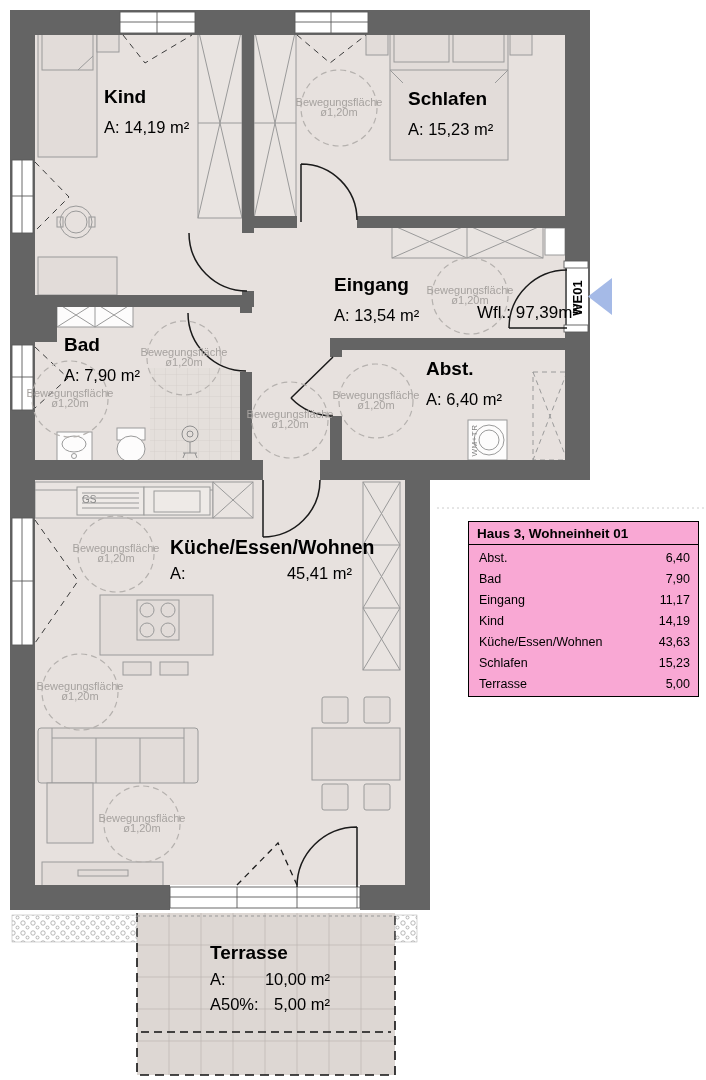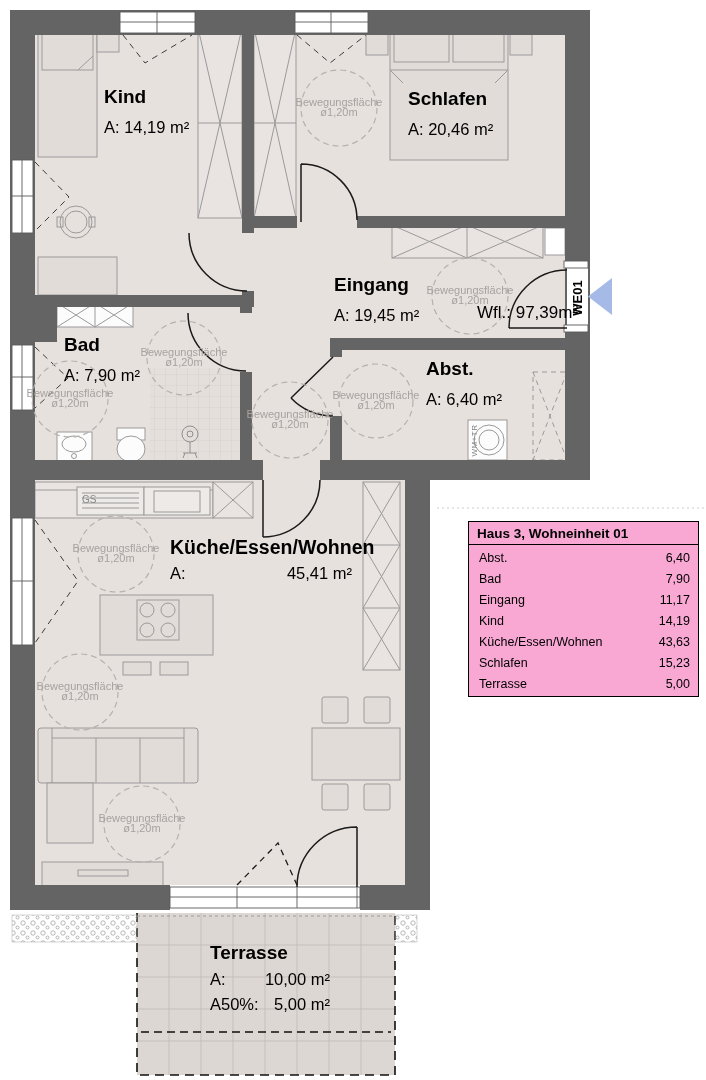--- a/index.html
+++ b/index.html
@@ -285,25 +285,25 @@
 
   <path d="M437 508 L705 508" stroke="#cccccc" stroke-width="1" stroke-dasharray="2,3" fill="none"></path>
 </svg>
 
 <div class="lbl" style="left:104px;top:86px;">
   <div class="room-name">Kind</div>
   <div class="room-area">A: 14,19 m²</div>
 </div>
 <div class="lbl" style="left:408px;top:88px;">
   <div class="room-name">Schlafen</div>
-  <div class="room-area">A: 20,46 m²</div>
+  <div class="room-area">A: 15,23 m²</div>
 </div>
 <div class="lbl" style="left:334px;top:274px;">
   <div class="room-name">Eingang</div>
-  <div class="room-area">A: 19,45 m²</div>
+  <div class="room-area">A: 13,54 m²</div>
 </div>
 <div class="lbl" style="left:64px;top:334px;">
   <div class="room-name">Bad</div>
   <div class="room-area">A: 7,90 m²</div>
 </div>
 <div class="lbl" style="left:426px;top:358px;">
   <div class="room-name">Abst.</div>
   <div class="room-area">A: 6,40 m²</div>
 </div>
 <div class="lbl" style="left:170px;top:536px;width:182px;">

